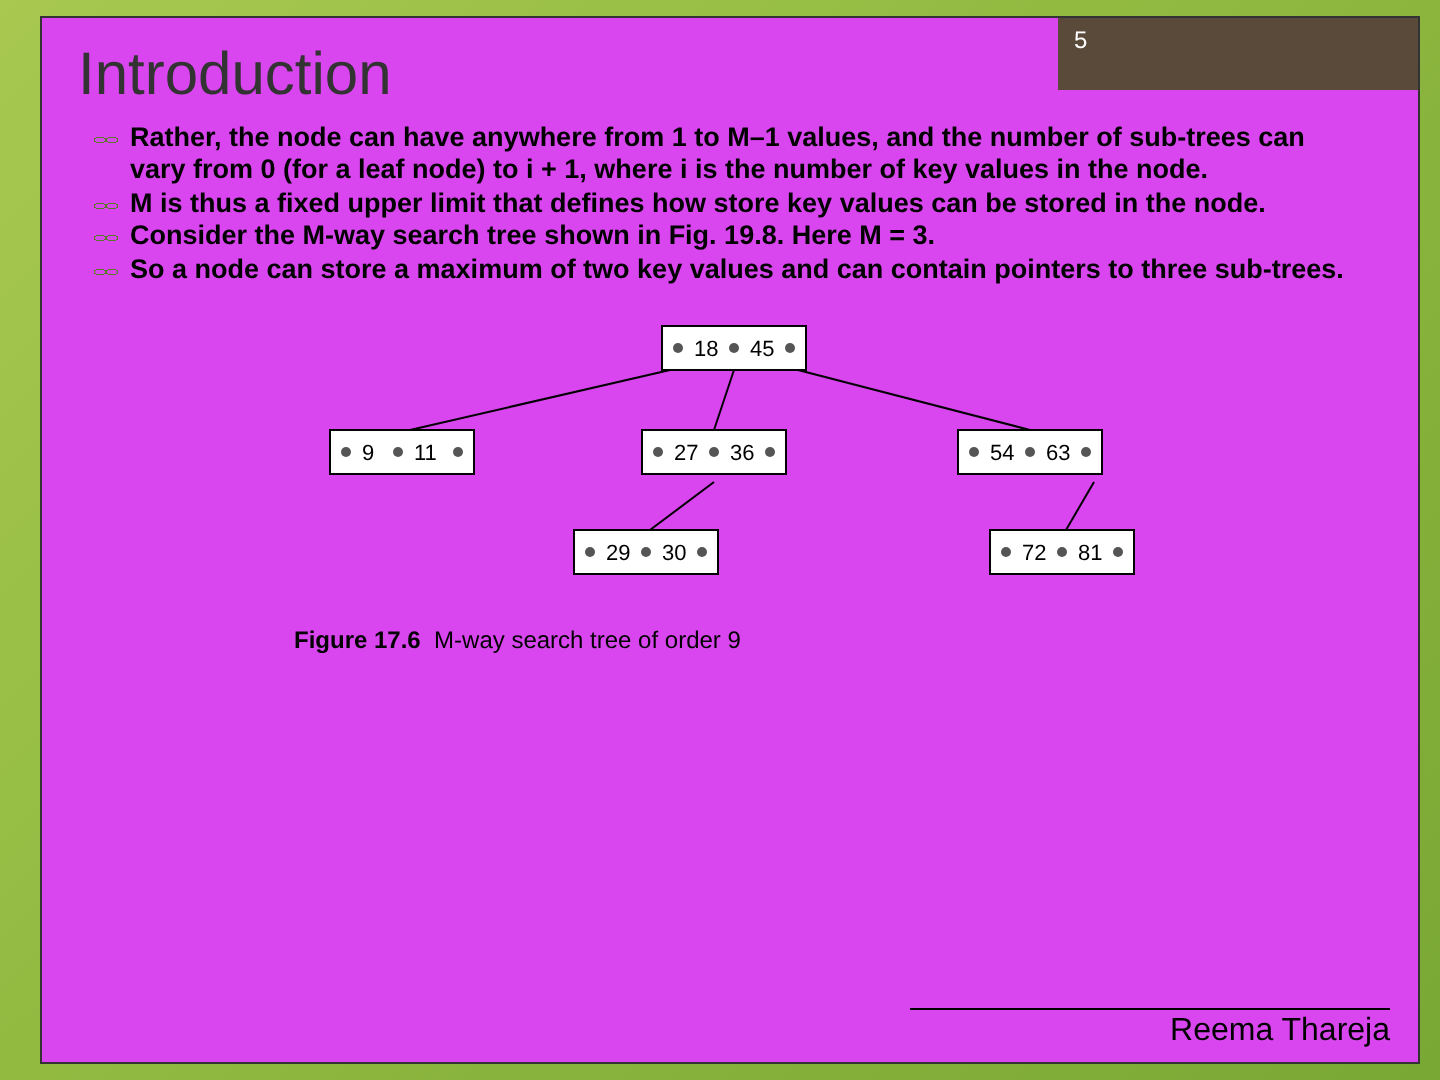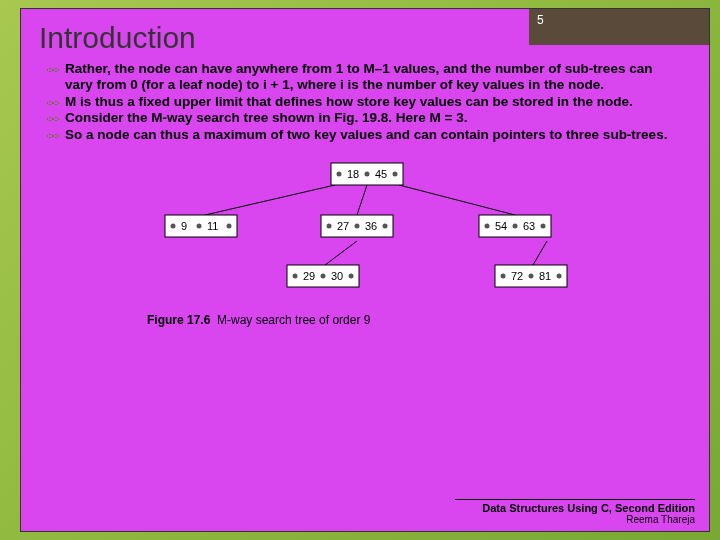--- a/index.html
+++ b/index.html
@@ -87,36 +87,36 @@
     position: absolute;
     bottom: 6px;
     right: 14px;
     text-align: right;
     font-size: 11px;
     font-weight: bold;
     border-top: 1px solid #000;
     padding-top: 2px;
     width: 240px;
   }
-  .footer .author { font-weight: normal; font-size: 10px; }
+  .footer .author { font-weight: normal; font-size: 16px; }
 </style>
 </head>
 <body>
 
 <div class="slide">
   <div class="header">
     <div class="title">Introduction</div>
     <div class="pagebox">5</div>
   </div>
 
   <ul class="content">
     <li>Rather, the node can have anywhere from 1 to M–1 values, and the number of sub-trees can vary from 0 (for a leaf node) to i + 1, where i is the number of key values in the node.</li>
     <li>M is thus a fixed upper limit that defines how store key values can be stored in the node.</li>
     <li>Consider the M-way search tree shown in Fig. 19.8. Here M = 3.</li>
-    <li>So a node can thus a maximum of two key values and can contain pointers to three sub-trees.</li>
+    <li>So a node can store a maximum of two key values and can contain pointers to three sub-trees.</li>
   </ul>
 
   <div class="figure">
     <svg class="tree" width="460" height="150">
 
       <line x1="200" y1="28" x2="70" y2="58" stroke="#000"></line>
       <line x1="232" y1="28" x2="222" y2="58" stroke="#000"></line>
       <line x1="264" y1="28" x2="380" y2="58" stroke="#000"></line>
       <line x1="222" y1="84" x2="190" y2="108" stroke="#000"></line>
       <line x1="412" y1="84" x2="398" y2="108" stroke="#000"></line>
@@ -174,16 +174,15 @@
         <text class="val" x="404" y="123">81</text>
         <circle class="dot" cx="424" cy="119" r="2.5"></circle>
       </g>
     </svg>
     <div class="figcap">
       <b>Figure 17.6</b>&nbsp;&nbsp;<span>M-way search tree of order 9</span>
     </div>
   </div>
 
   <div class="footer">
-    <div>Data Structures Using C, Second Edition</div>
     <div class="author">Reema Thareja</div>
   </div>
 </div>
 
 </body></html>

